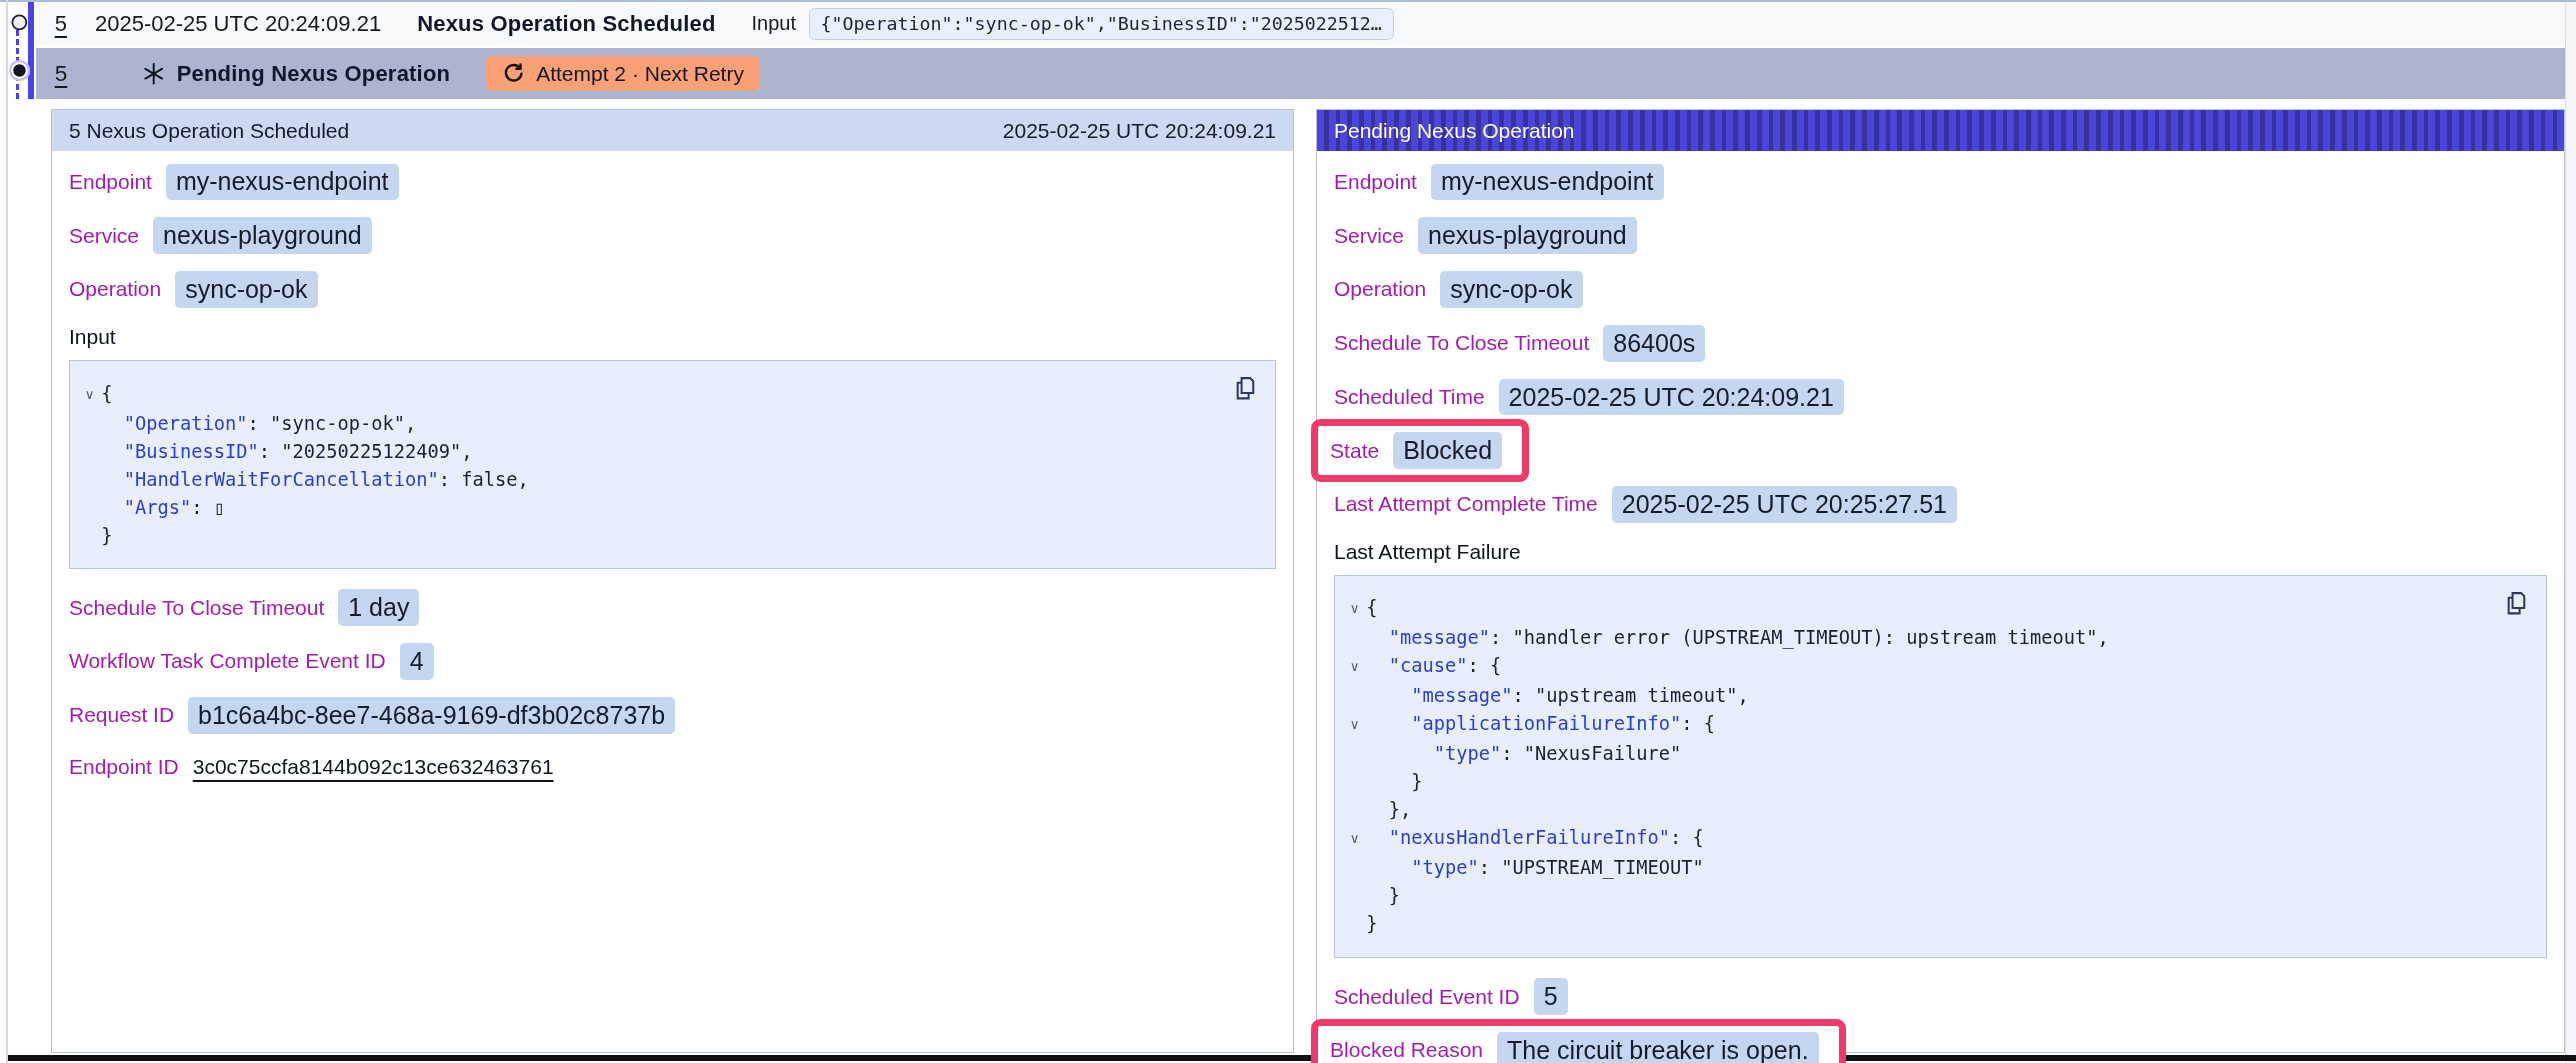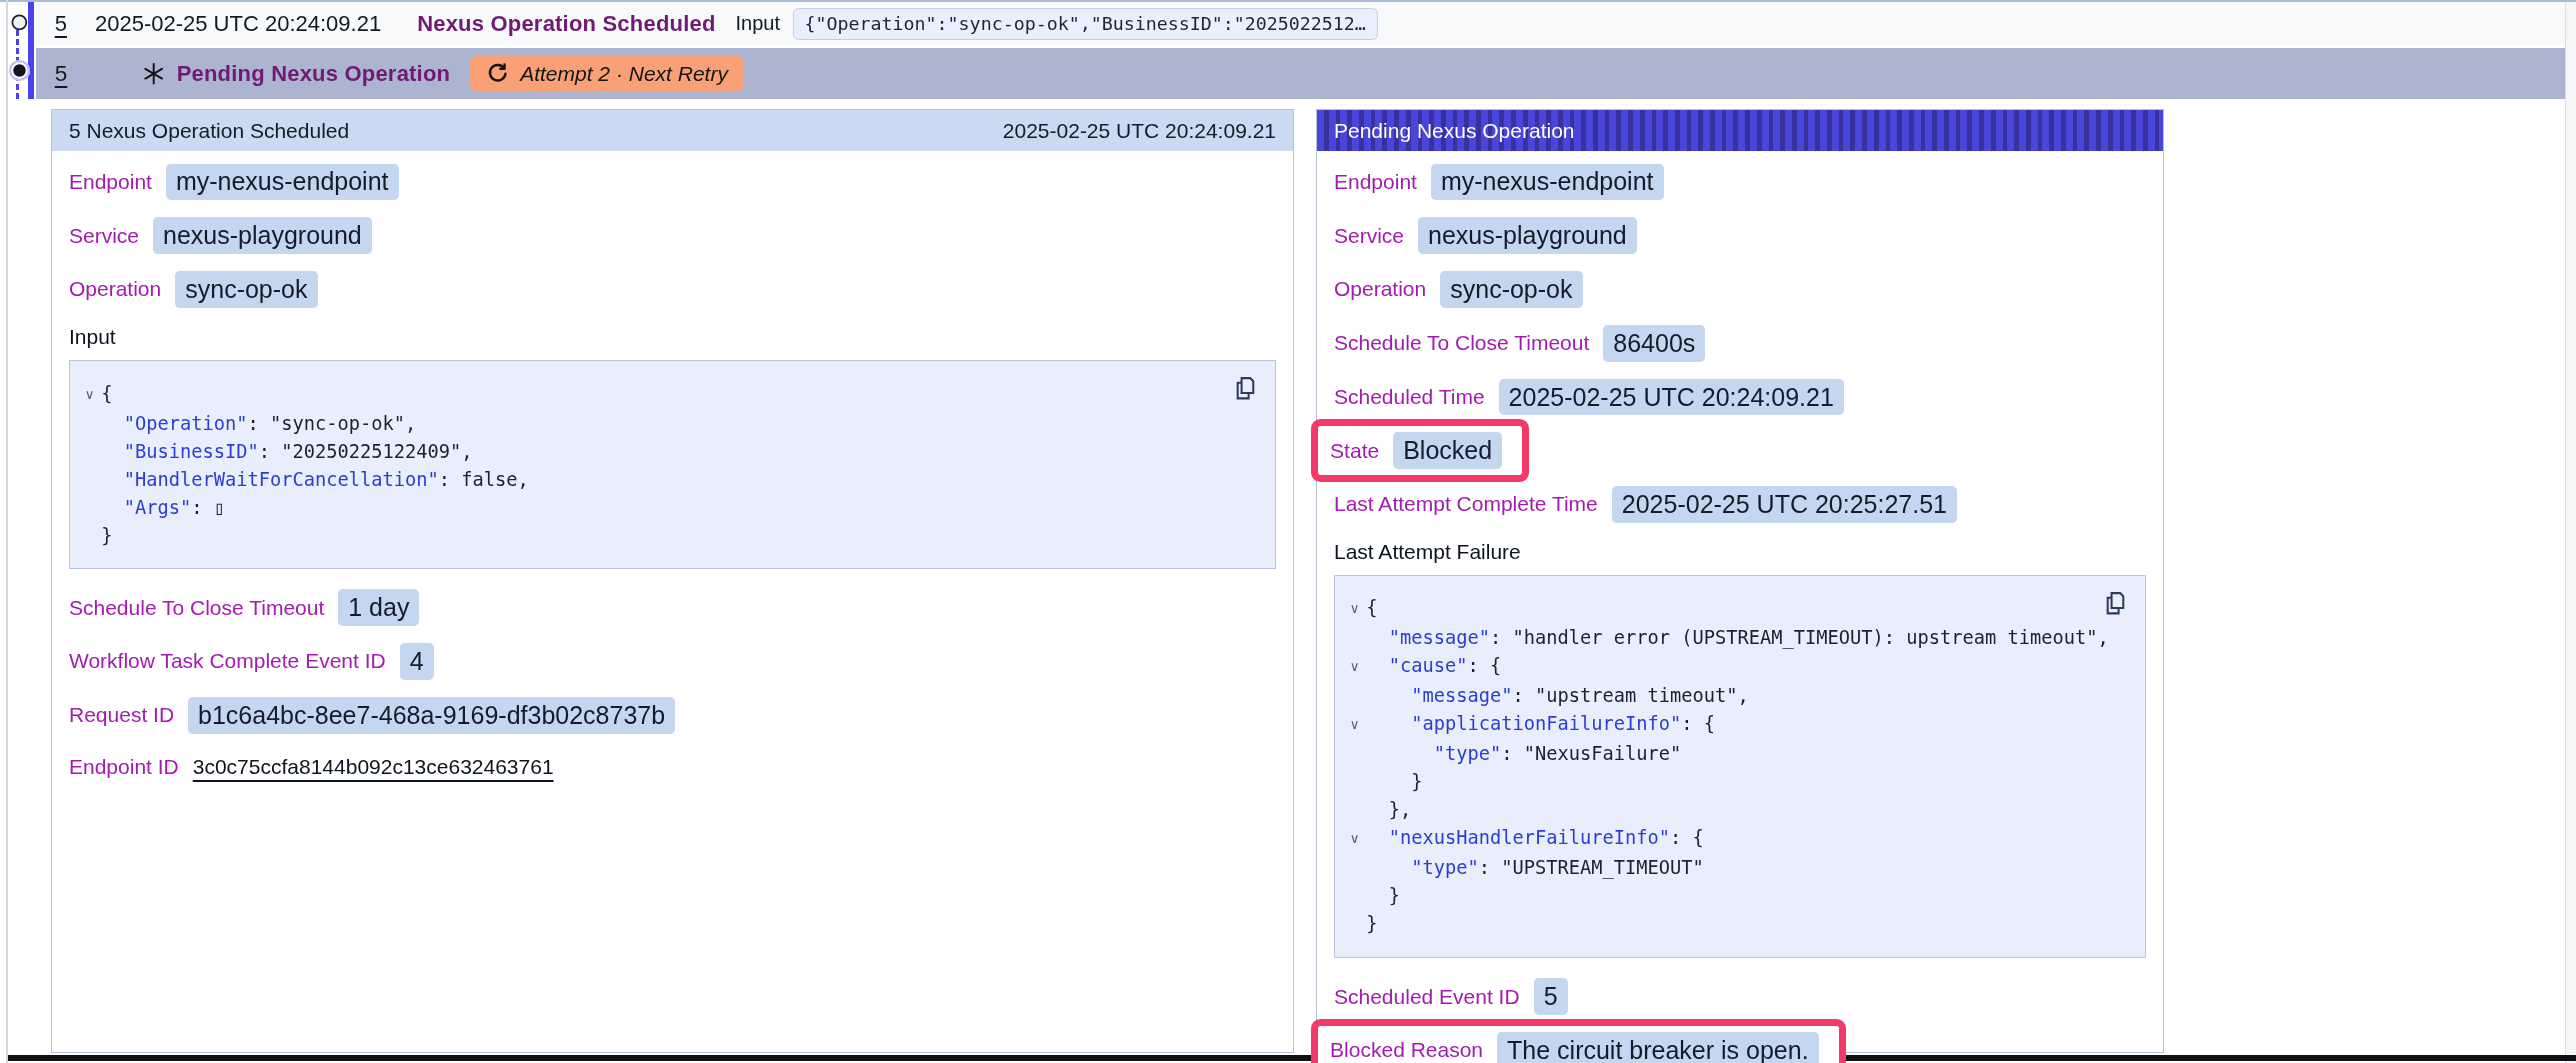--- a/index.html
+++ b/index.html
@@ -20,30 +20,30 @@
   .tl-circle { position:absolute; left:10px; top:12.5px; }
   .tl-dot { position:absolute; left:7px; top:58px; }
 
   
   .ev-row { position:absolute; left:36px; width:2529px; display:flex; align-items:center; padding-left:18.7px; z-index:3; }
   .row-scheduled { top:2.3px; height:43px; background:#f8f9fb; }
   .row-pending   { top:48px; height:51px; background:#abb5d0; }
   .ev-id { font-size:22px; color:#15181f; text-decoration:underline; text-underline-offset:4.7px; text-decoration-thickness:1.6px; margin-right:28px; }
   .row-pending .ev-id { font-size:22.6px; margin-right:75px; }
   .ev-ts { font-size:22px; color:#15181f; margin-right:36px; }
-  .ev-title { font-size:22px; font-weight:700; color:#701a75; margin-right:20px; letter-spacing:0.2px; }
+  .ev-title { font-size:22px; font-weight:700; color:#0f172a; margin-right:36px; letter-spacing:0.2px; }
   .ev-input-label { font-size:20px; color:#15181f; margin-right:12.5px; }
   .ev-input-chip { font-family:"DejaVu Sans Mono", monospace; font-size:18.3px; color:#1d2433; background:#e9effc;
     border:1.6px solid #c3cfe8; border-radius:5.5px; padding:4.7px 11px; max-width:616px; white-space:nowrap; overflow:hidden; }
   .status-icon { margin-right:11px; display:inline-flex; }
   .attempt-badge { display:inline-flex; align-items:center; gap:11px; background:var(--badge,#f9a077);
-    border-radius:6.2px; padding:5.5px 15.6px; font-size:21px; color:#141414;font-style:italic; }
+    border-radius:6.2px; padding:5.5px 15.6px; font-size:21px; color:#141414; }
 
   
-  .panels { position:absolute; left:51px; top:109px; width:2113px; height:944px; display:flex; gap:22px; z-index:2; }
+  .panels { position:absolute; left:51px; top:109px; width:2514px; height:944px; display:flex; gap:22px; z-index:2; }
   .panel { background:#fff; border:1.6px solid #b5c2d9; height:100%; overflow:visible; }
   .panel-left  { width:1243px; flex:none; }
   .panel-right { flex:1; }
   .panel-header { height:41px; display:flex; align-items:center; justify-content:space-between; padding:0 17px; font-size:21px; }
   .panel-left .panel-header { background:var(--lheader,#cbd9f2); color:#151b28; font-weight:500; }
   .panel-right .panel-header { color:#fff; font-weight:500;
     background:repeating-linear-gradient(90deg, var(--stripeL,#4b46db) 0 7px, var(--stripeD,#38329f) 7px 11.7px); }
   .panel-body { padding:12.5px 17px 0 17px; }
 
   .field-row { display:flex; align-items:center; gap:14px; min-height:33px; margin-bottom:17px; }

